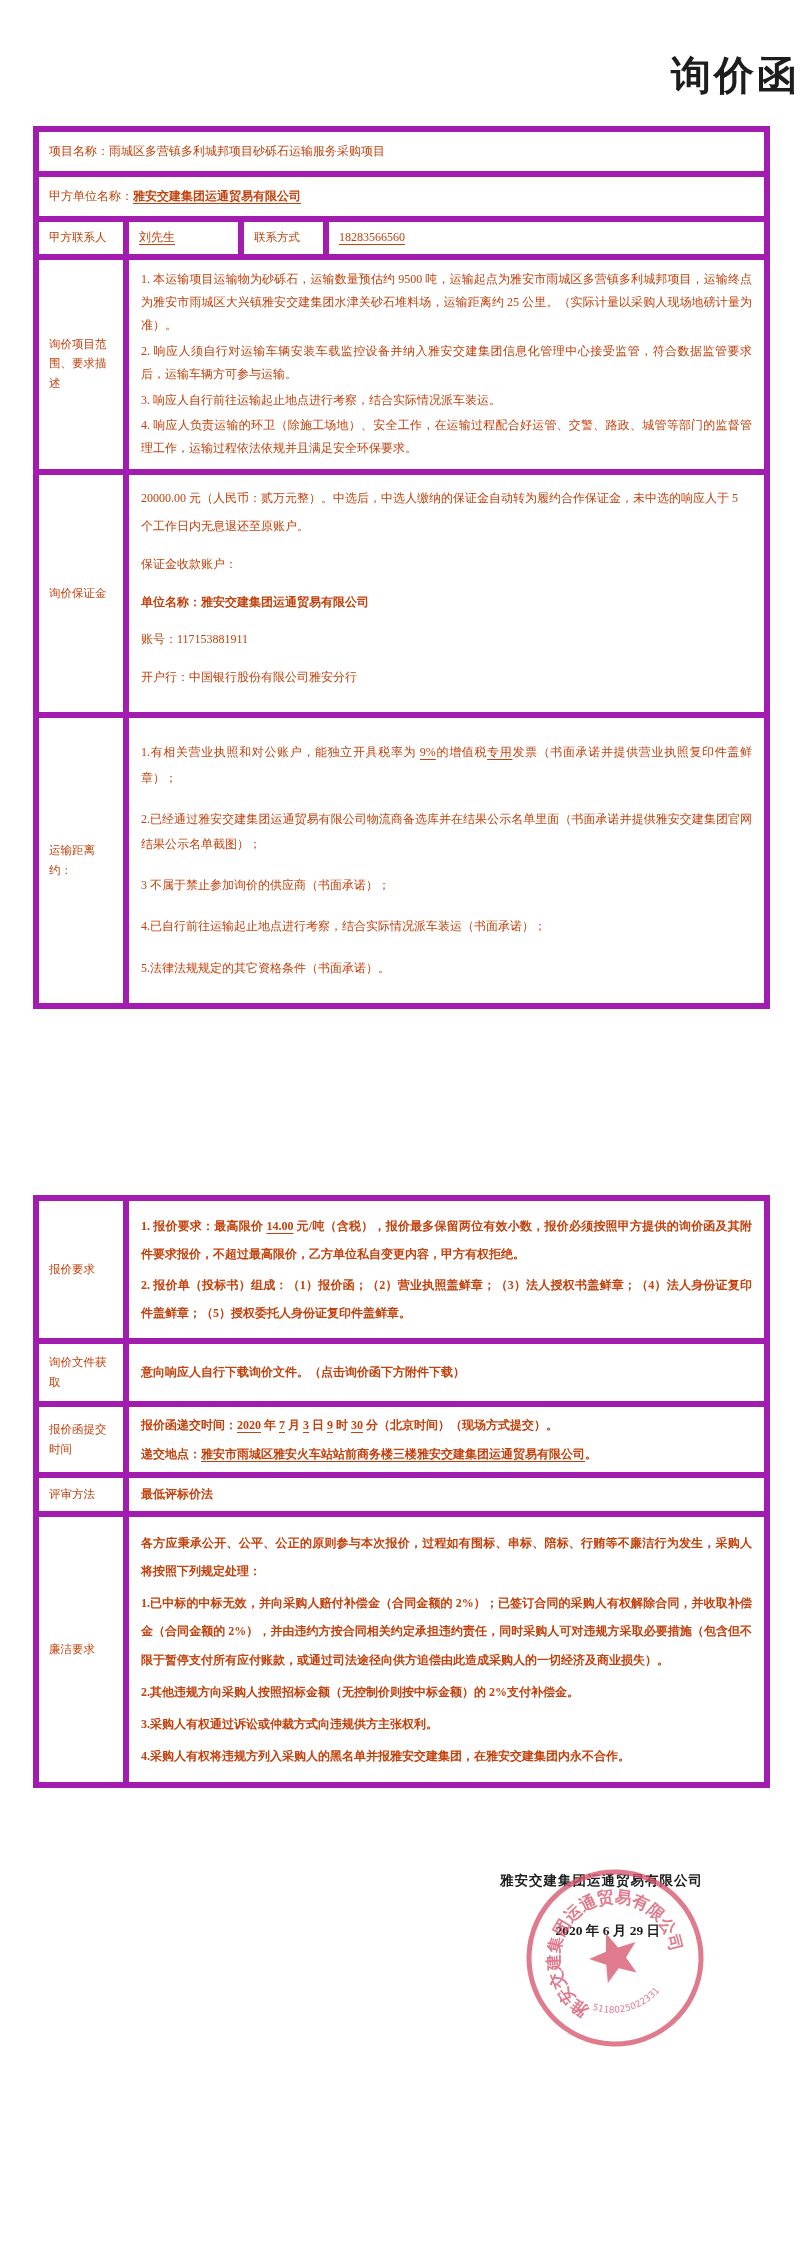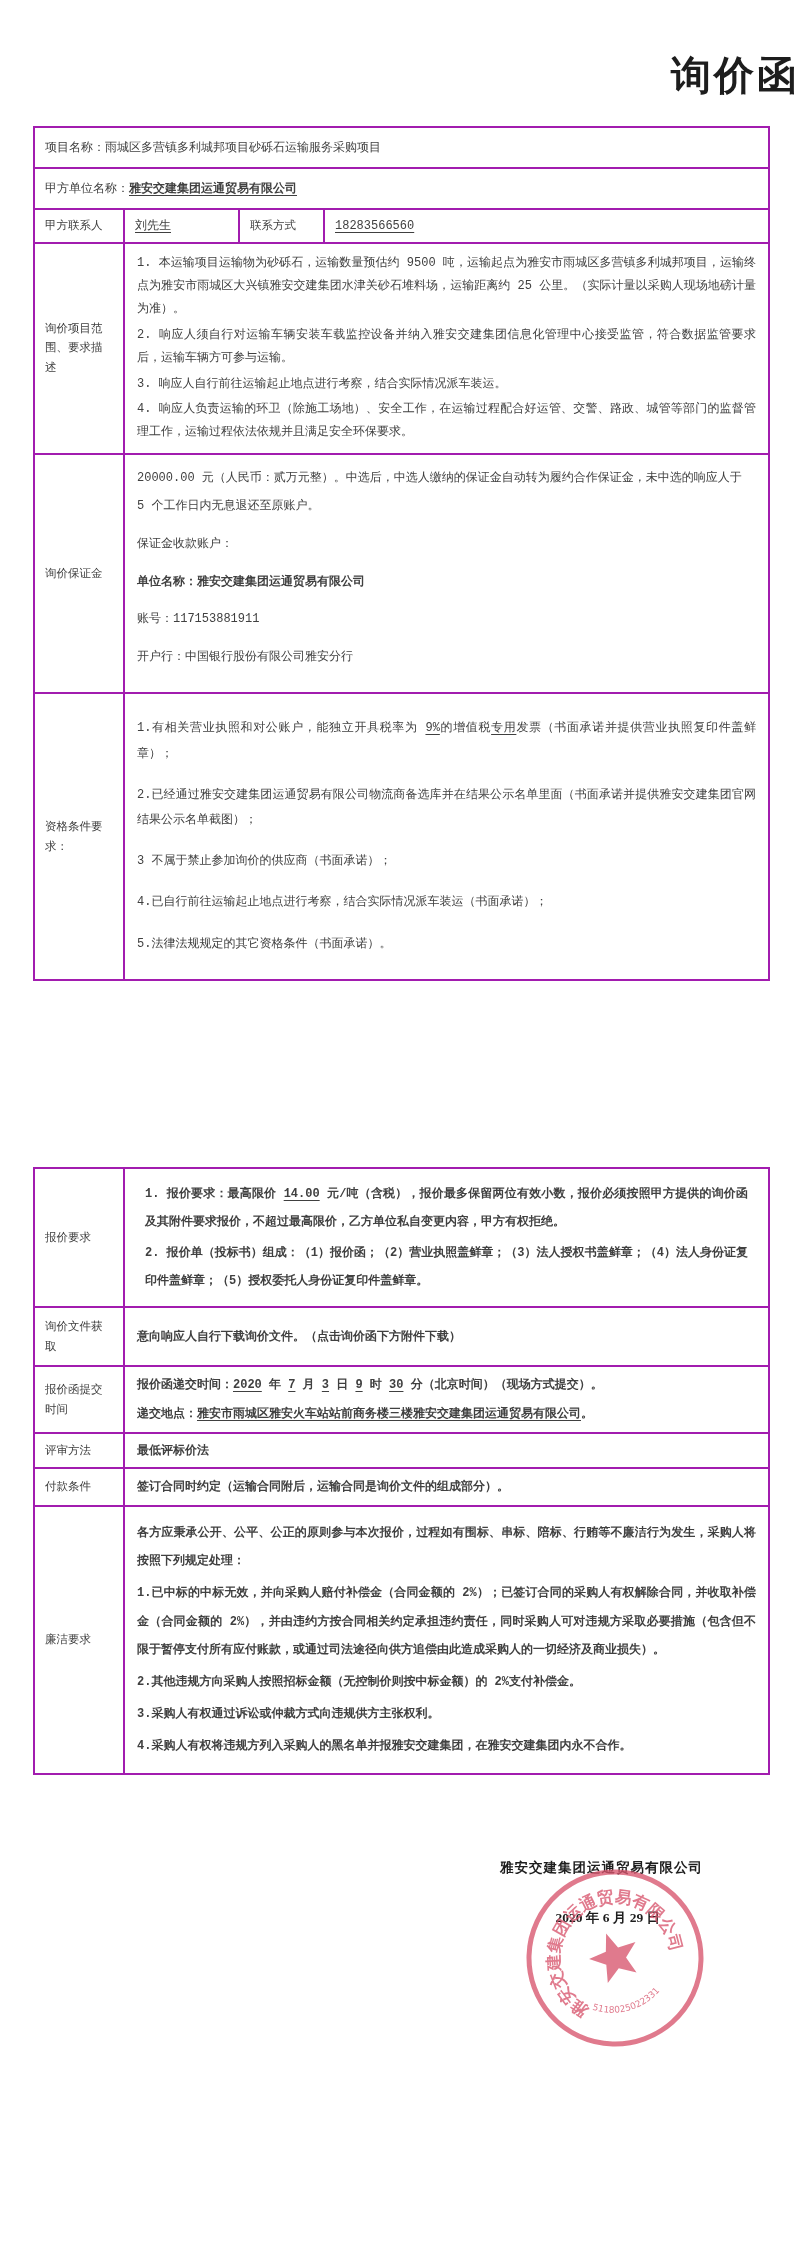--- a/index.html
+++ b/index.html
@@ -16,37 +16,37 @@
     margin:42px 62px 0 63px;font-size:14.5px;line-height:1.88;
     text-align:justify;text-indent:2em;
   }
   u, .ul{text-decoration:underline;text-underline-offset:3px;}
   .bold{font-weight:bold;}
   table.doc{
     border-collapse:collapse;width:737px;margin:26px 30px 0 33px;
     table-layout:fixed;font-size:12px;
   }
   table.doc td{
-    border:2px solid #a21caf;vertical-align:middle;
-    padding:6px 10px;color:#404040;font-family:Liberation Mono, monospace;
+    border:6px solid #a21caf;vertical-align:middle;
+    padding:6px 10px;color:#c2410c;
   }
   table.doc{border:1.5px solid #3a3a3a;}
   td.lbl{font-size:11.5px;padding:6px 2px 6px 5px;line-height:1.7;}
   .t1 .oneline{padding:11px 10px;}
   .t1 .scope-cell p{margin:2px 0;line-height:1.95;text-align:justify;}
   .t1 .scope-cell{padding:6px 12px;}
   .t1 .dur-cell{padding:5px 12px;}
   .t1 .dep-cell{padding:10px 12px;}
   .t1 .dep-cell p{margin:10px 0;line-height:2.33;}
   .t1 .dep-cell p:first-child{margin-top:0;}
   .t1 .qual-cell{padding:6px 12px;}
   .t1 .qual-cell p{margin:16px 0;line-height:2.1;text-align:justify;}
   .t2 td.content{font-weight:bold;}
   .t2 .quote-cell{padding:8px 12px;}
-  .t2 .quote-cell p{margin:3px 8px;line-height:2.35;text-align:justify;}
+  .t2 .quote-cell p{margin:3px 0;line-height:2.35;text-align:justify;}
   .t2 .docs-cell{padding:20px 12px;}
   .t2 .submit-cell{padding:4px 12px;}
   .t2 .submit-cell p{margin:0;line-height:2.35;}
   .t2 .review-cell{padding:8px 12px;}
   .t2 .pay-cell{padding:4px 12px;line-height:2.35;}
   .t2 .integ-cell{padding:8px 12px;}
   .t2 .integ-cell p{margin:4px 0;line-height:2.35;text-align:justify;}
   .sig{margin-top:84px;text-align:right;padding-right:97px;font-size:13.5px;}
   .sig .company{font-weight:bold;letter-spacing:1px;}
   .sig .date{display:block;margin-top:32px;padding-right:43px;font-weight:bold;}
@@ -96,21 +96,21 @@
       <td class="lbl">询价保证金</td>
       <td colspan="3" class="dep-cell">
         <p>20000.00 元（人民币：贰万元整）。中选后，中选人缴纳的保证金自动转为履约合作保证金，未中选的响应人于 5 个工作日内无息退还至原账户。</p>
         <p>保证金收款账户：</p>
         <p class="bold">单位名称：雅安交建集团运通贸易有限公司</p>
         <p>账号：117153881911</p>
         <p>开户行：中国银行股份有限公司雅安分行</p>
       </td>
     </tr>
     <tr>
-      <td class="lbl">资格条件要求：</td>
+      <td class="lbl">运输距离约：</td>
       <td colspan="3" class="qual-cell">
         <p><span>1.有相关营业执照和对公账户，能独立开具税率为 </span><u>9%</u><span>的增值税</span><u>专用</u><span>发票（书面承诺并提供营业执照复印件盖鲜章）；</span></p>
         <p>2.已经通过雅安交建集团运通贸易有限公司物流商备选库并在结果公示名单里面（书面承诺并提供雅安交建集团官网结果公示名单截图）；</p>
         <p>3 不属于禁止参加询价的供应商（书面承诺）；</p>
         <p>4.已自行前往运输起止地点进行考察，结合实际情况派车装运（书面承诺）；</p>
         <p>5.法律法规规定的其它资格条件（书面承诺）。</p>
       </td>
     </tr>
   </tbody>
     </table>
@@ -137,24 +137,20 @@
       <td class="content submit-cell">
         <p><span>报价函递交时间：</span><u>2020</u><span> 年 </span><u>7</u><span> 月 </span><u>3</u><span> 日 </span><u>9</u><span> 时 </span><u>30</u><span> 分（北京时间）（现场方式提交）。</span></p>
         <p><span>递交地点：</span><u>雅安市雨城区雅安火车站站前商务楼三楼雅安交建集团运通贸易有限公司</u><span>。</span></p>
       </td>
     </tr>
     <tr>
       <td class="lbl">评审方法</td>
       <td class="content review-cell">最低评标价法</td>
     </tr>
     <tr>
-      <td class="lbl">付款条件</td>
-      <td class="content pay-cell">签订合同时约定（运输合同附后，运输合同是询价文件的组成部分）。</td>
-    </tr>
-    <tr>
       <td class="lbl">廉洁要求</td>
       <td class="content integ-cell">
         <p>各方应秉承公开、公平、公正的原则参与本次报价，过程如有围标、串标、陪标、行贿等不廉洁行为发生，采购人将按照下列规定处理：</p>
         <p>1.已中标的中标无效，并向采购人赔付补偿金（合同金额的 2%）；已签订合同的采购人有权解除合同，并收取补偿金（合同金额的 2%），并由违约方按合同相关约定承担违约责任，同时采购人可对违规方采取必要措施（包含但不限于暂停支付所有应付账款，或通过司法途径向供方追偿由此造成采购人的一切经济及商业损失）。</p>
         <p>2.其他违规方向采购人按照招标金额（无控制价则按中标金额）的 2%支付补偿金。</p>
         <p>3.采购人有权通过诉讼或仲裁方式向违规供方主张权利。</p>
         <p>4.采购人有权将违规方列入采购人的黑名单并报雅安交建集团，在雅安交建集团内永不合作。</p>
       </td>
     </tr>
   </tbody>

